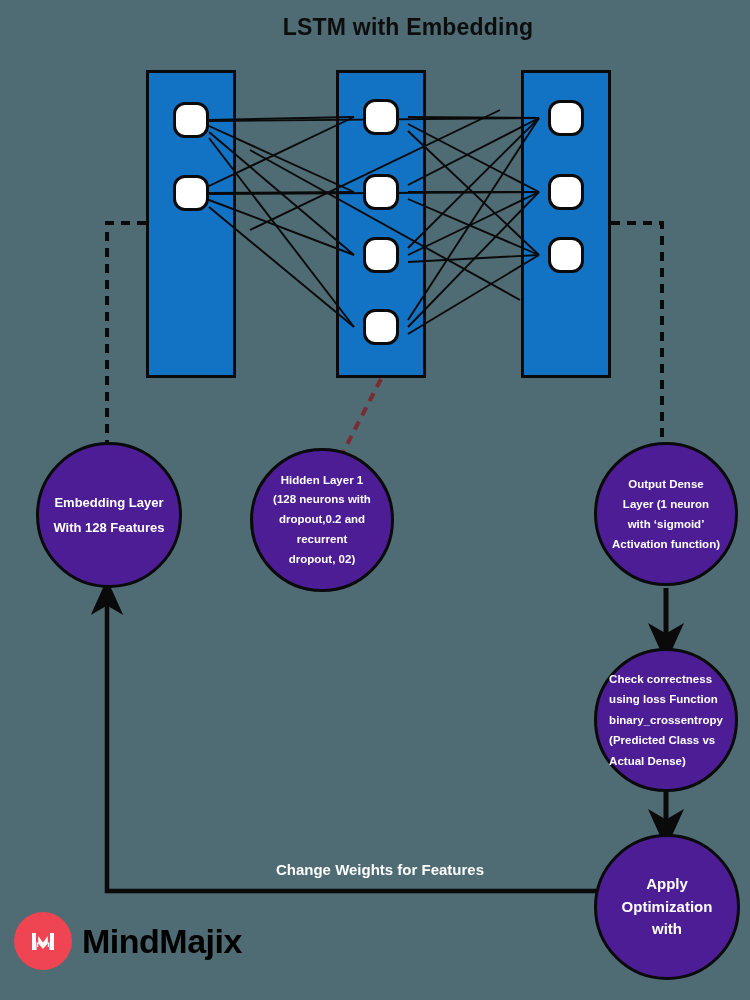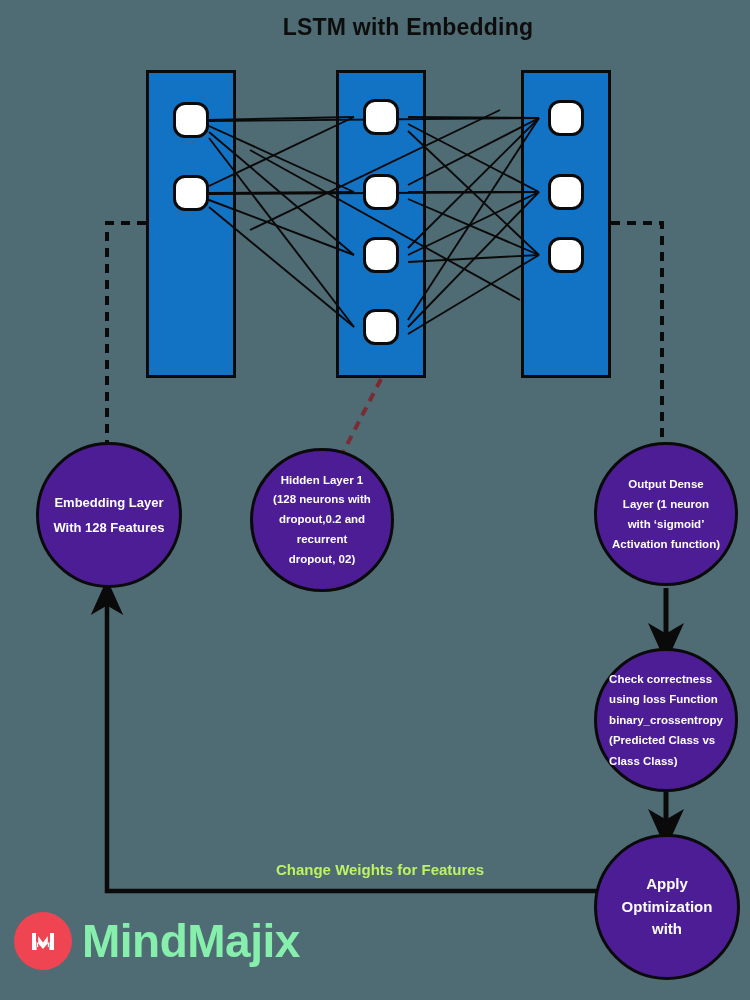--- a/index.html
+++ b/index.html
@@ -78,33 +78,33 @@
   #circle-optim{left:594px;top:834px;width:146px;height:146px;}
   #circle-optim .ctext{font-size:15px;line-height:1.5;}
 
   
   #connectors{position:absolute;left:0;top:0;width:750px;height:1000px;z-index:5;}
 
   
   .feedback-label{
     position:absolute;left:180px;top:861px;width:400px;
     text-align:center;
-    font-size:15px;font-weight:bold;color:#bef264;
+    font-size:15px;font-weight:bold;color:#ffffff;
     z-index:8;
   }
 
   
   #logo{position:absolute;left:14px;top:912px;display:flex;align-items:center;gap:10px;z-index:9;}
   #logo .badge{
     width:58px;height:58px;border-radius:50%;
     background:#ef4452;
     display:flex;align-items:center;justify-content:center;
   }
   #logo .wordmark{
-    font-size:46px;font-weight:bold;color:#86efac;
+    font-size:34px;font-weight:bold;color:#000000;
     letter-spacing:-0.5px;
     font-family:"Liberation Sans", sans-serif;
   }
 </style>
 </head>
 <body>
 
 <div id="stage">
 
   <div class="title">LSTM with Embedding</div>
@@ -199,21 +199,21 @@
 Layer (1 neuron
 with ‘sigmoid’
 Activation function)</span>
   </div>
 
   <div class="node-circle" id="circle-loss">
     <span class="ctext">Check correctness
 using loss Function
 binary_crossentropy
 (Predicted Class vs
-Class Class)</span>
+Actual Dense)</span>
   </div>
 
   <div class="node-circle" id="circle-optim">
     <span class="ctext">Apply
 Optimization
 with</span>
   </div>
 
   <div class="feedback-label">Change Weights for Features</div>
 

